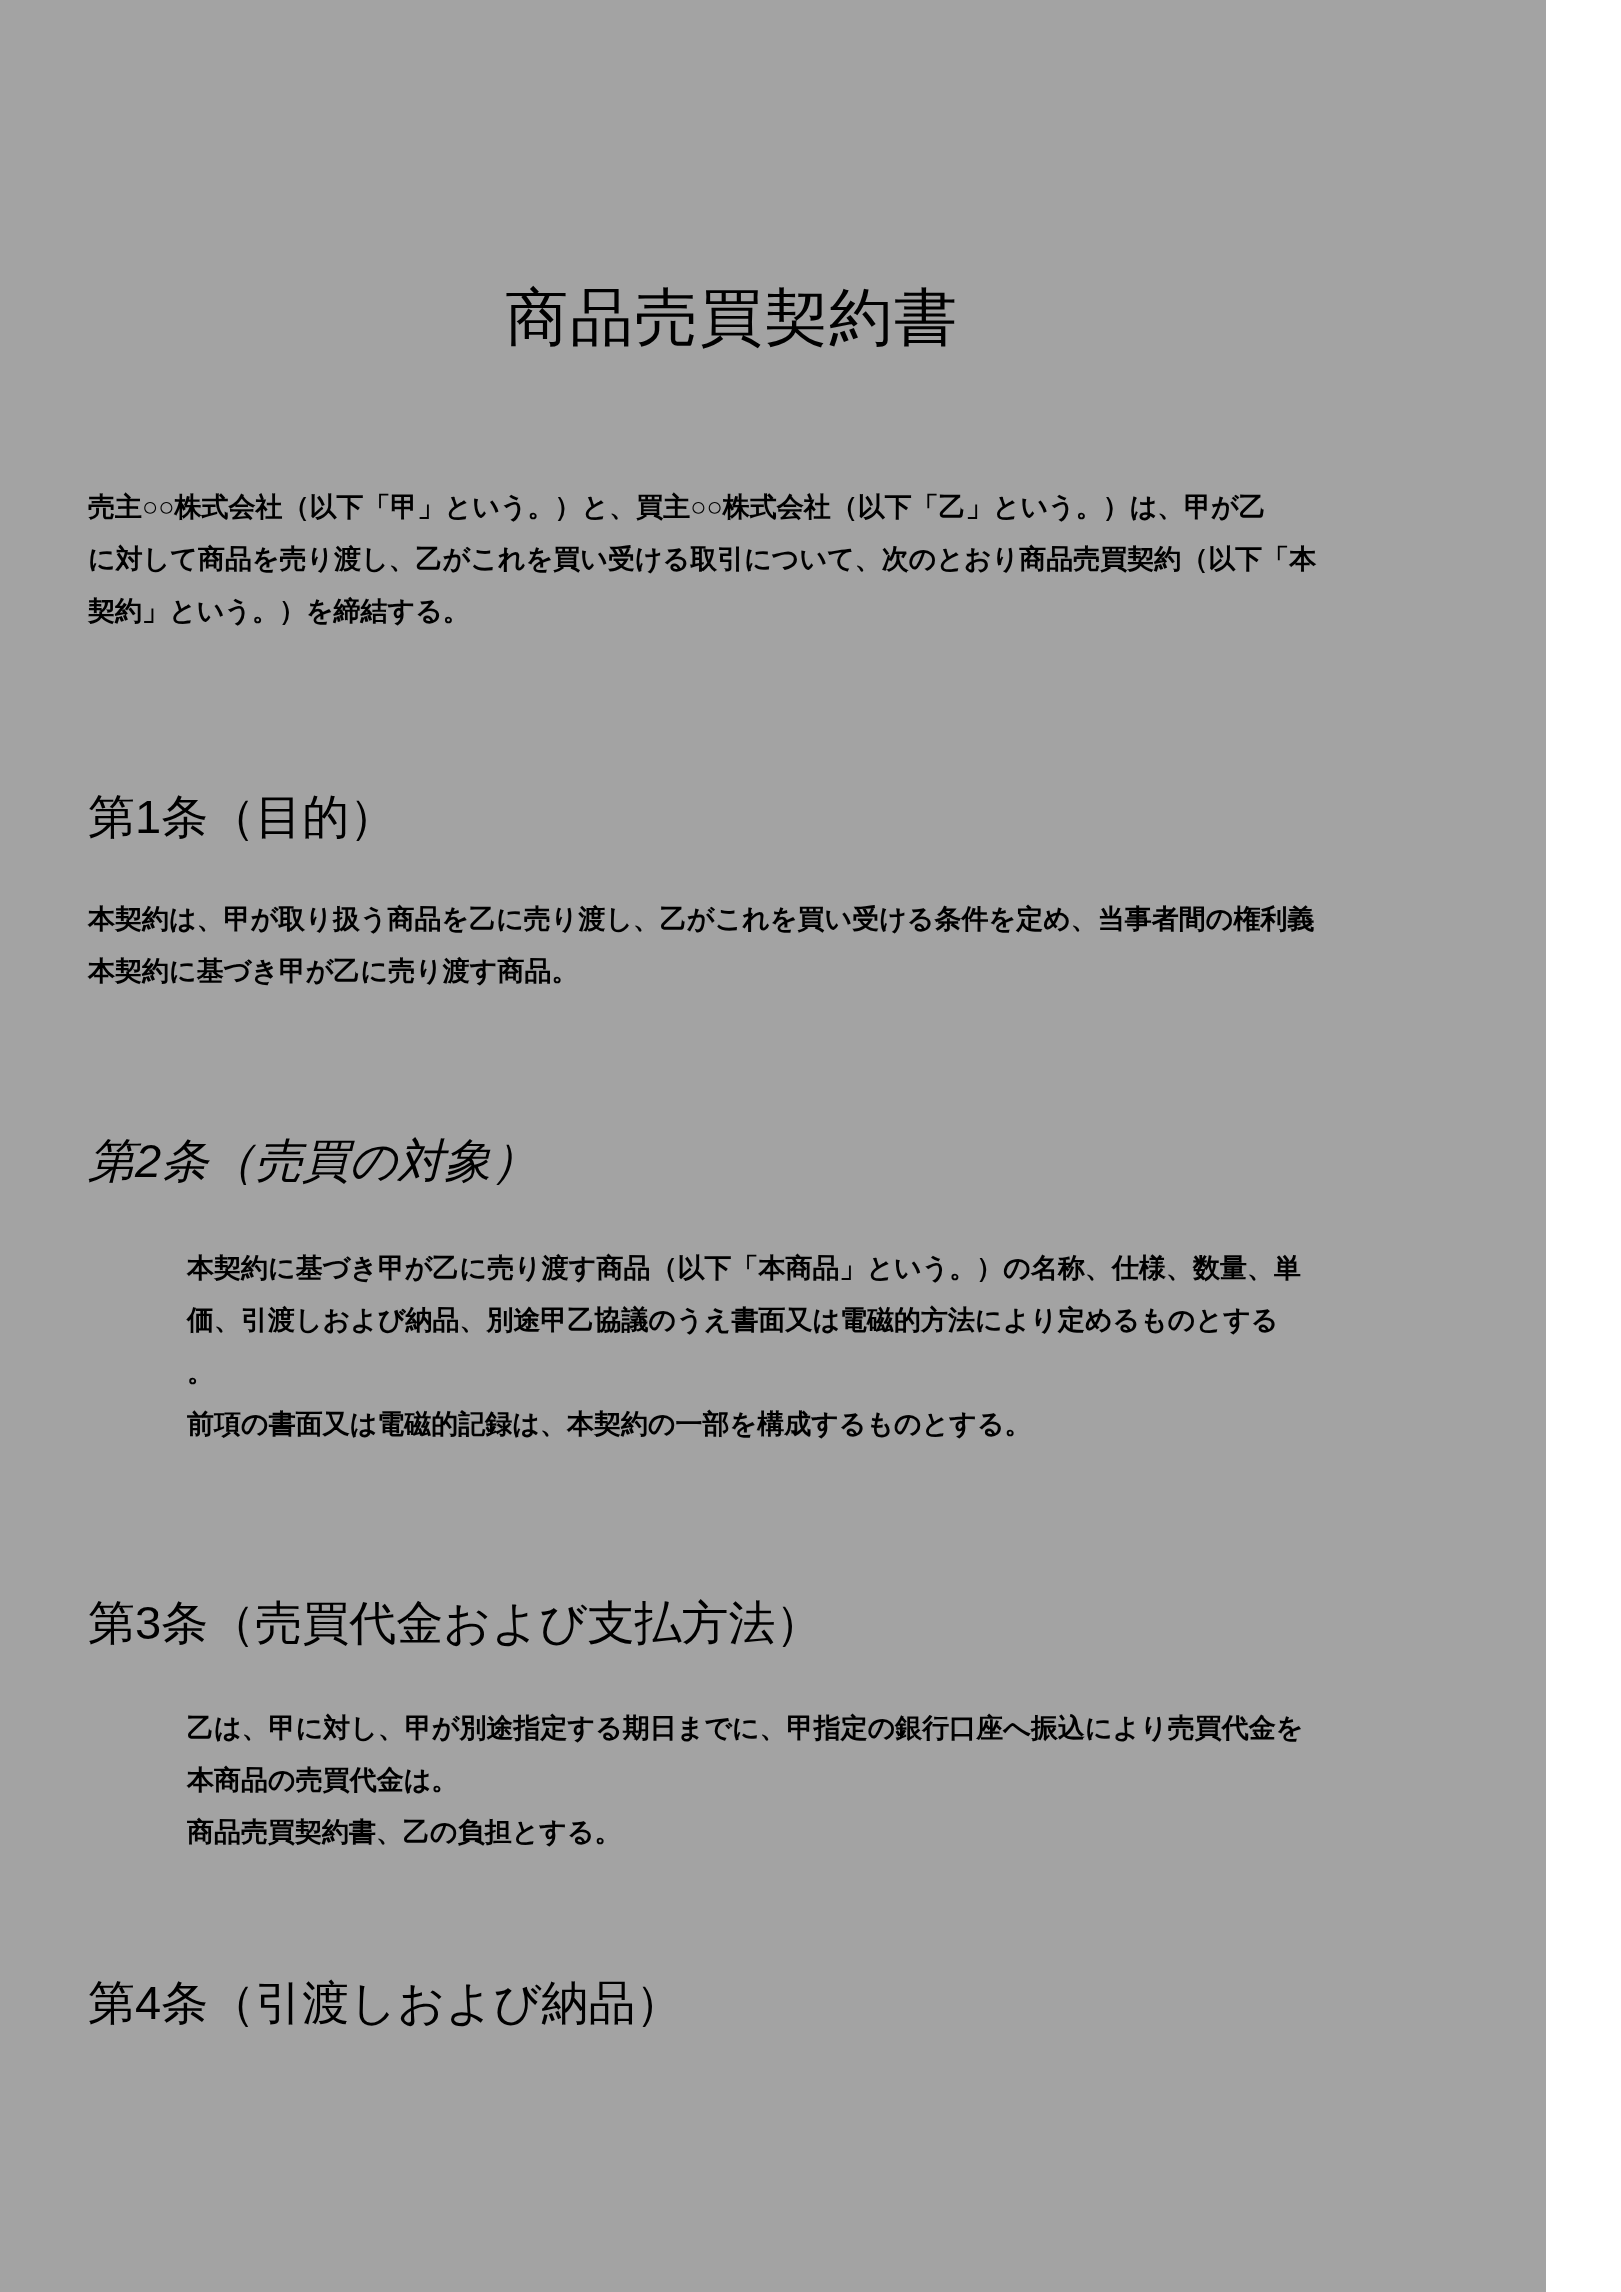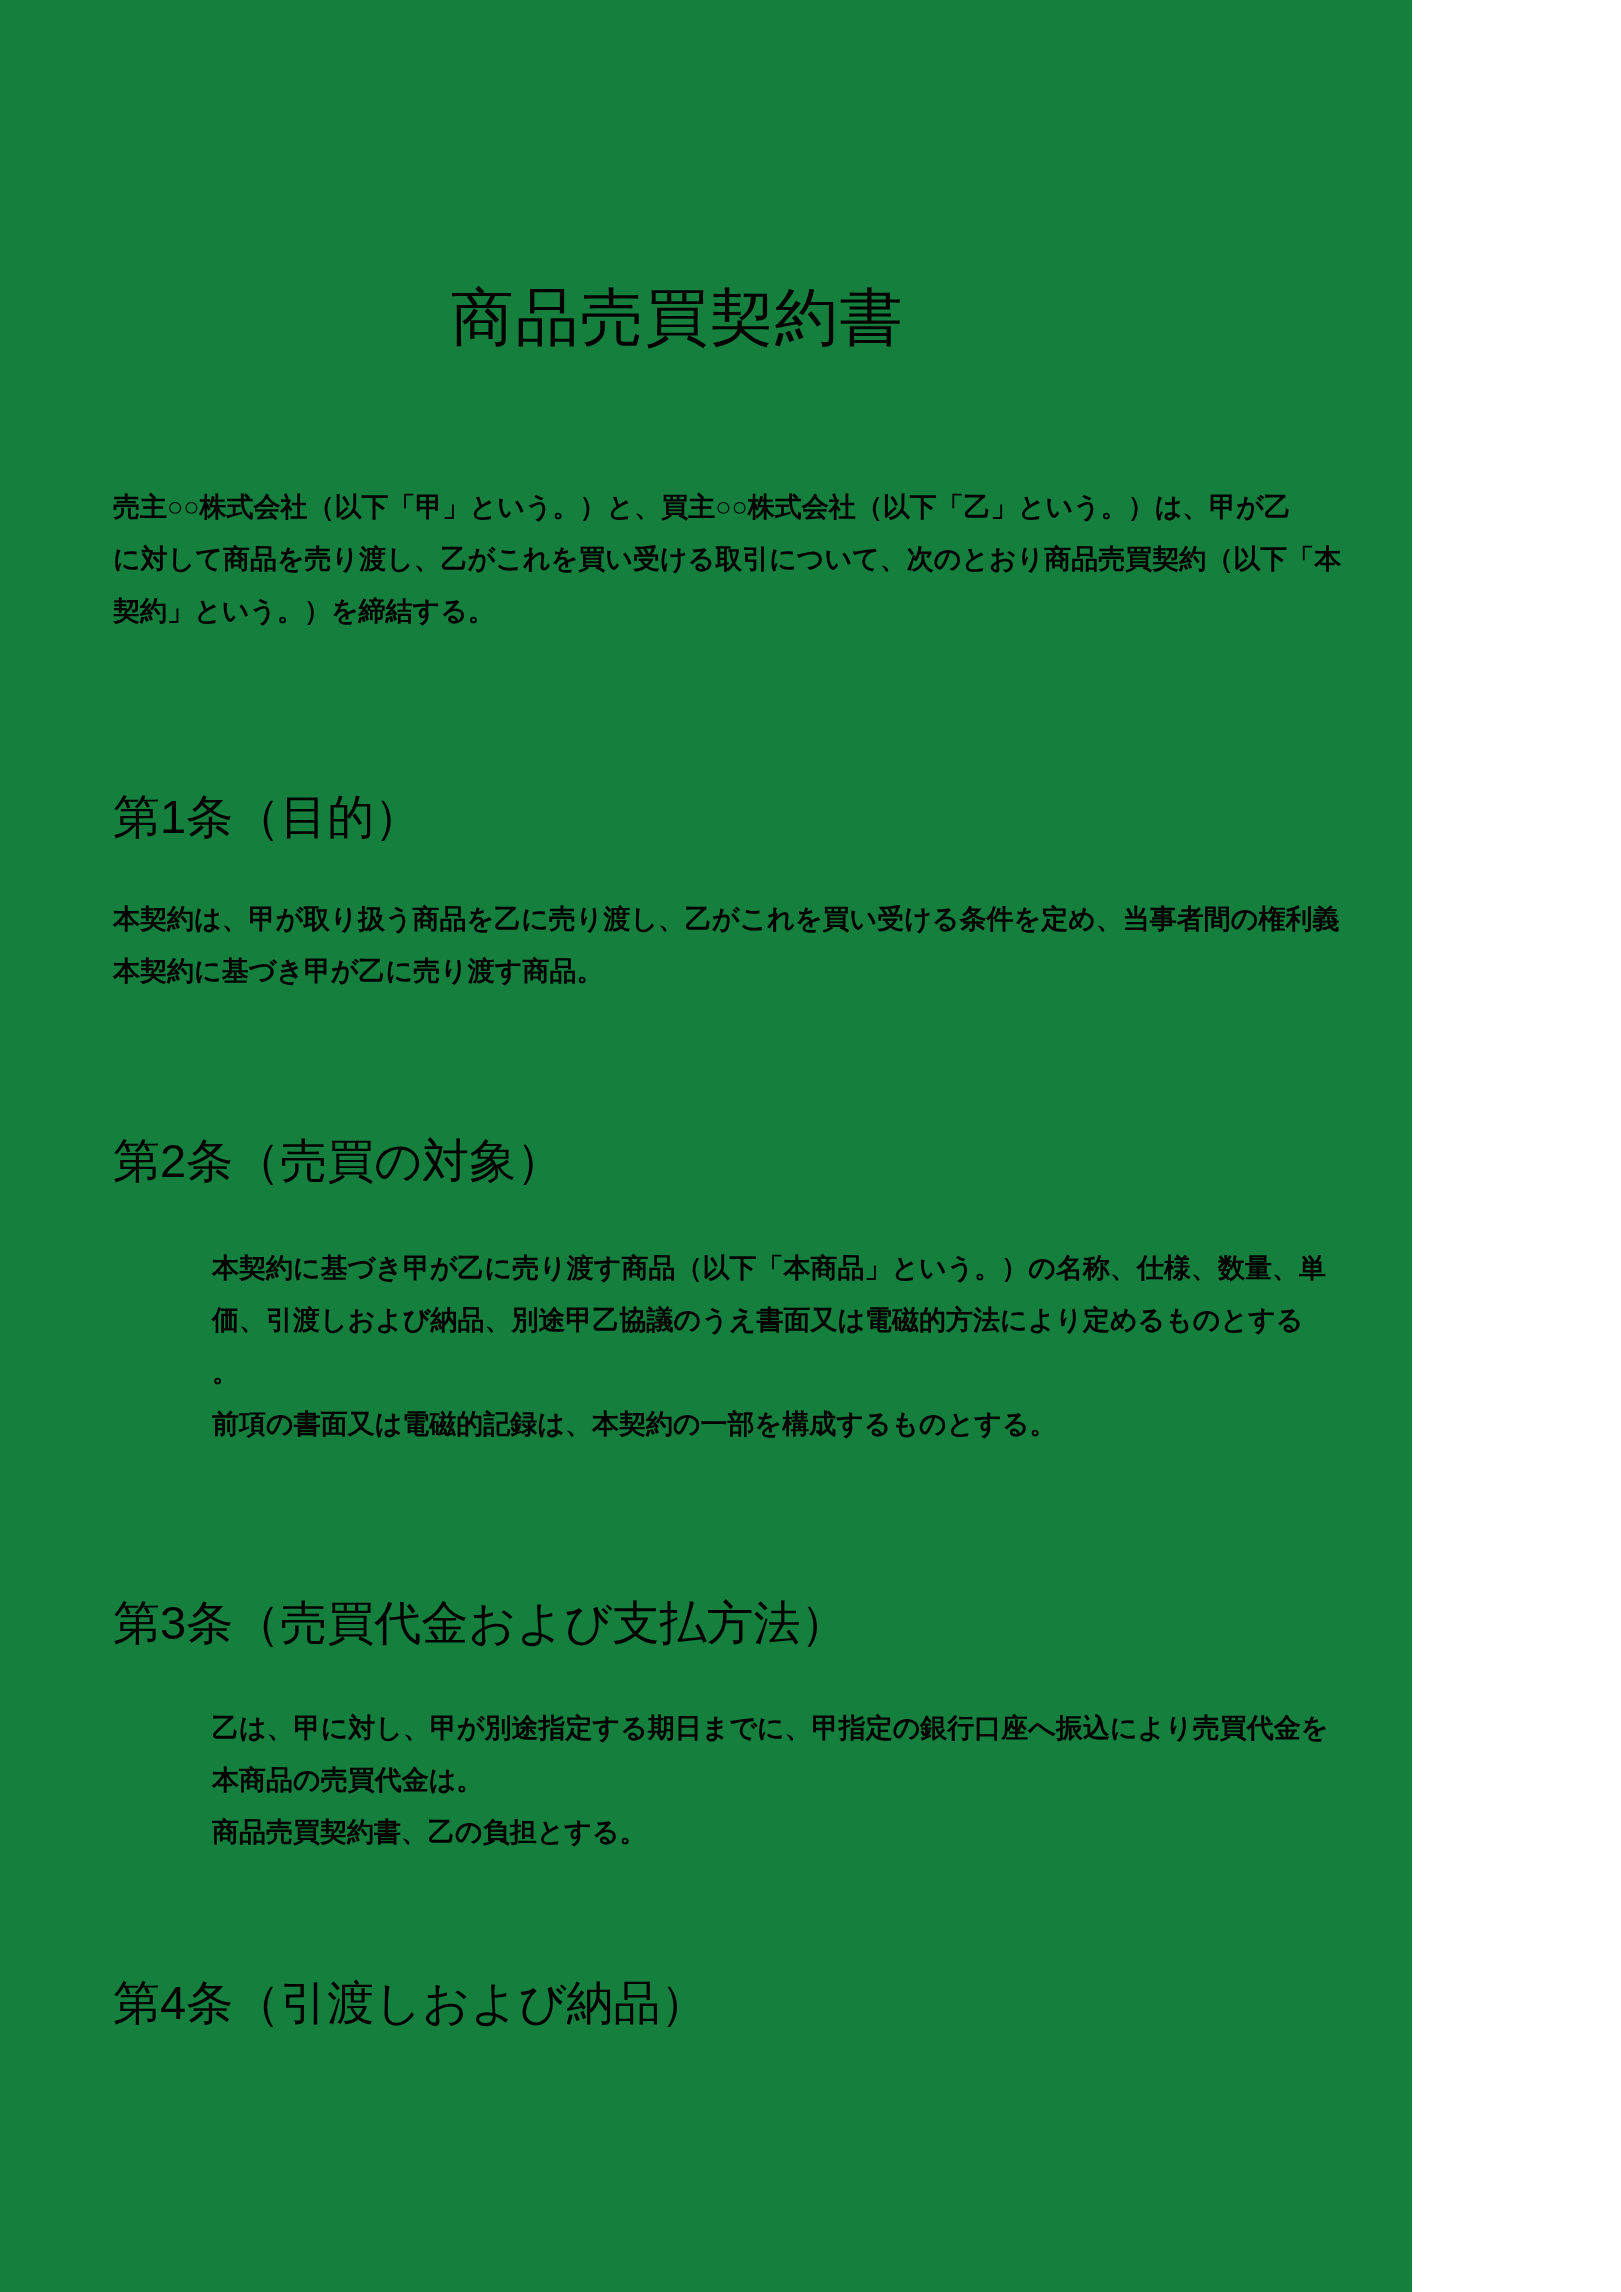--- a/index.html
+++ b/index.html
@@ -2,27 +2,27 @@
 <html lang="ja" style="font-size:14.3px"><head>
 <meta charset="utf-8">
 <style>
   html, body {
     margin: 0;
     padding: 0;
     background: #ffffff;
   }
   .page {
     position: relative;
-    width: 1412px;
+    width: 1546px;
     height: 2293px;
-    background: #15803d;
+    background: #a3a3a3;
     color: #000000;
     font-family: "Liberation Sans", sans-serif;
     box-sizing: border-box;
-    padding: 0 170px 0 113px;
+    padding: 0 170px 0 88px;
     overflow: hidden;
   }
   .doc-title {
     margin-top: 280px;
     font-size: 63px;
     line-height: 75px;
     text-align: center;
     font-weight: 400;
     letter-spacing: 1.8px;
     white-space: pre;
@@ -37,21 +37,21 @@
     font-size: 47px;
     line-height: 59px;
     font-weight: 400;
     white-space: pre;
   }
   .indented { padding-left: 99px; }
 
   .intro          { margin-top: 126px; }
   .heading-1      { margin-top: 150px; }
   .body-1         { margin-top: 47px;  }
-  .heading-2      { margin-top: 134px; }
+  .heading-2      { margin-top: 134px; font-style: italic; }
   .body-2         { margin-top: 52px;  }
   .heading-3      { margin-top: 143px; }
   .body-3         { margin-top: 50px;  }
   .heading-4      { margin-top: 115px; }
 </style>
 </head>
 <body>
 
 <div class="page">
 

